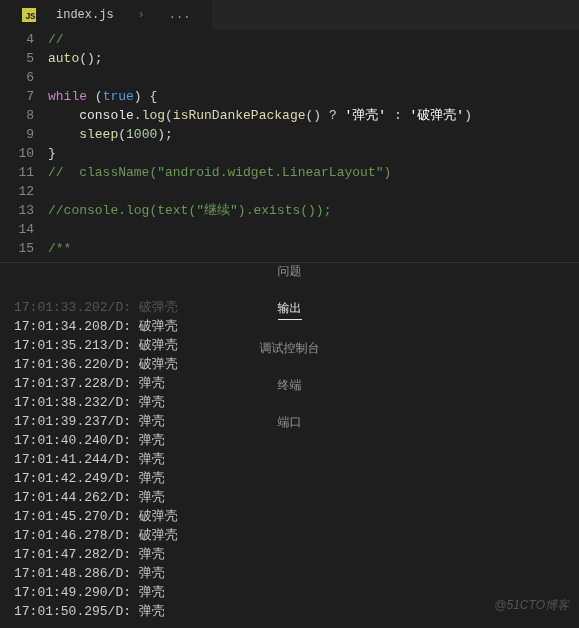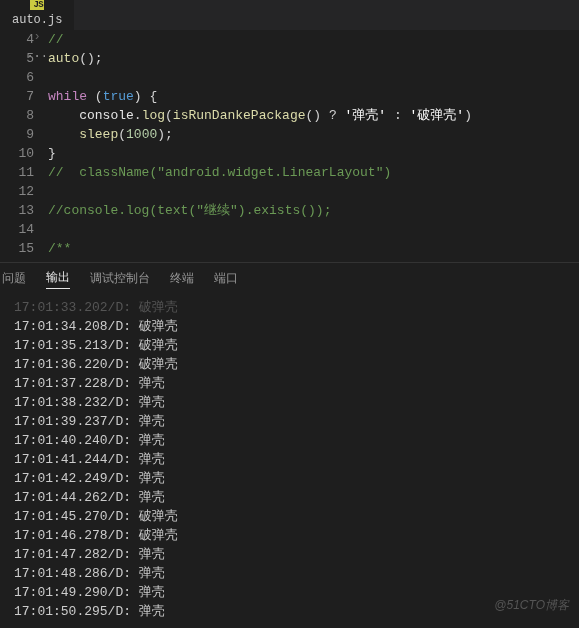--- a/index.html
+++ b/index.html
@@ -15,27 +15,26 @@
   }
   .tab-bar {
     height: 30px;
     background: #252526;
     display: flex;
     align-items: stretch;
   }
   .tab {
     background: #1e1e1e;
     color: #ccc;
-    padding: 0 12px;
+    padding: 0 22px;
     display: flex;
     align-items: center;
-    gap: 3px;
+    gap: 20px;
     font-size: 12px;
     border-right: 1px solid #252526;
-    flex-direction: column;
   }
   .js-icon {
     background: #cbcb41;
     color: #1e1e1e;
     font-weight: bold;
     font-size: 9px;
     width: 14px;
     height: 14px;
     display: inline-flex;
     align-items: flex-end;
@@ -77,20 +76,21 @@
   .panel-tabs {
     height: 32px;
     background: #1e1e1e;
     border-top: 1px solid #333;
     display: flex;
     align-items: center;
     gap: 20px;
     padding: 0 2px;
     font-size: 12px;
     color: #969696;
+    flex-direction: column;
   }
   .panel-tab { cursor: pointer; }
   .panel-tab.active {
     color: #e7e7e7;
     border-bottom: 1px solid #e7e7e7;
     padding-bottom: 2px;
   }
   .output {
     padding: 4px 14px;
     font-size: 13px;
@@ -108,21 +108,21 @@
     font-style: italic;
     font-family: sans-serif;
   }
 </style>
 </head>
 <body>
 
 <div class="tab-bar">
   <div class="tab">
     <span class="js-icon">JS</span>
-    <span>auto.js</span>
+    <span>index.js</span>
     <span class="breadcrumb-sep">›</span>
     <span class="breadcrumb-tail">...</span>
   </div>
 </div>
 
 <div class="editor">
   <div class="gutter" id="gutter">
       <div class="line">4</div>
       <div class="line">5</div>
       <div class="line">6</div>

